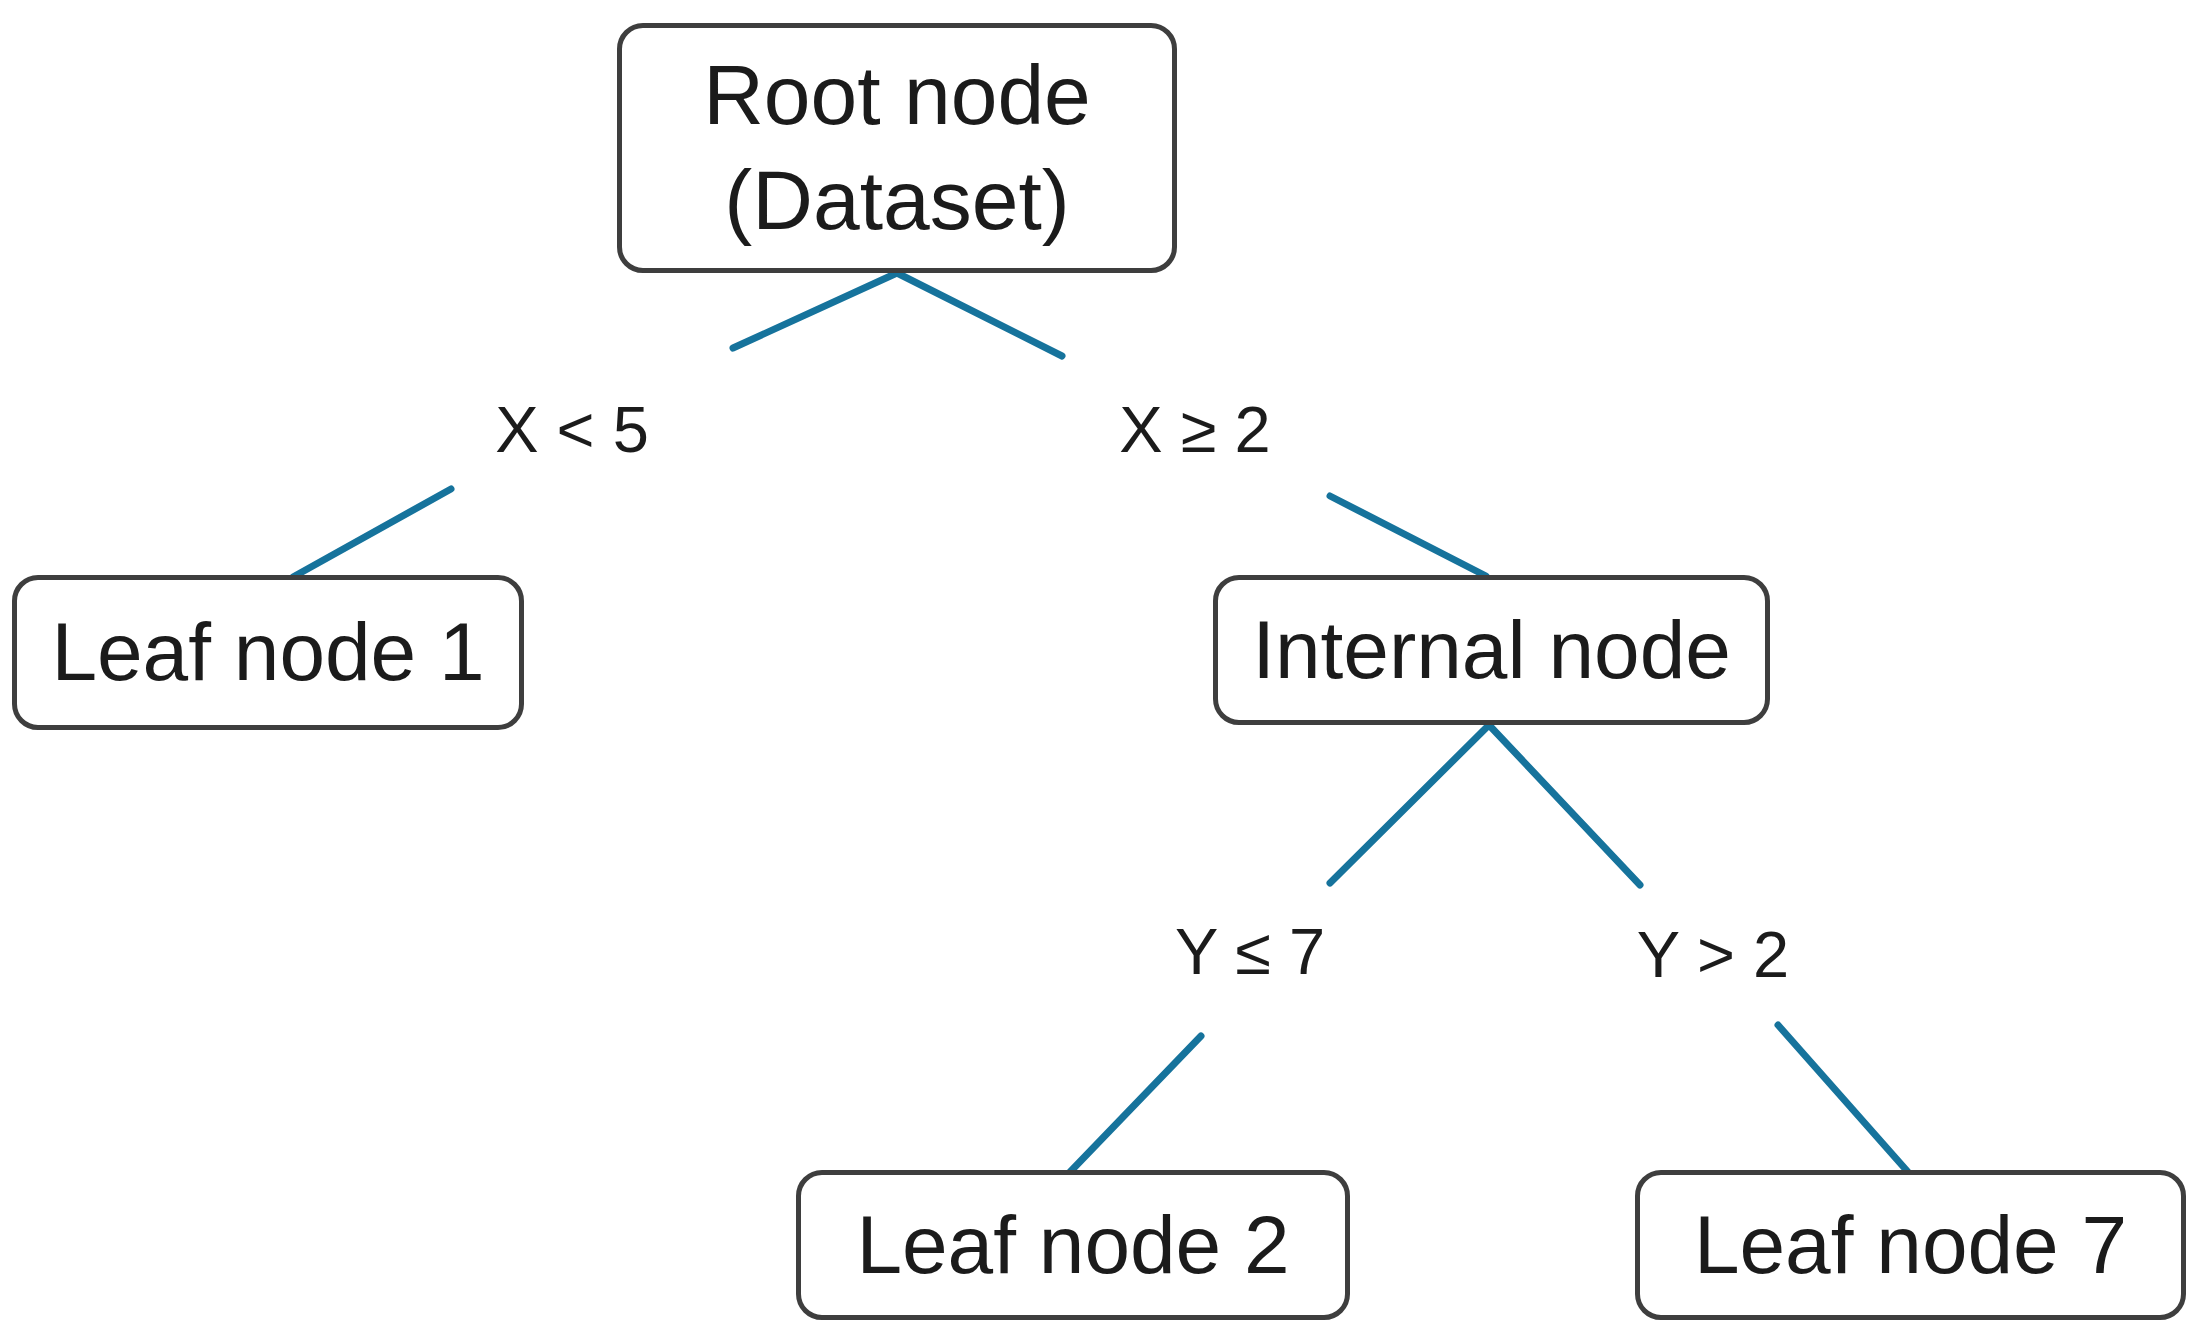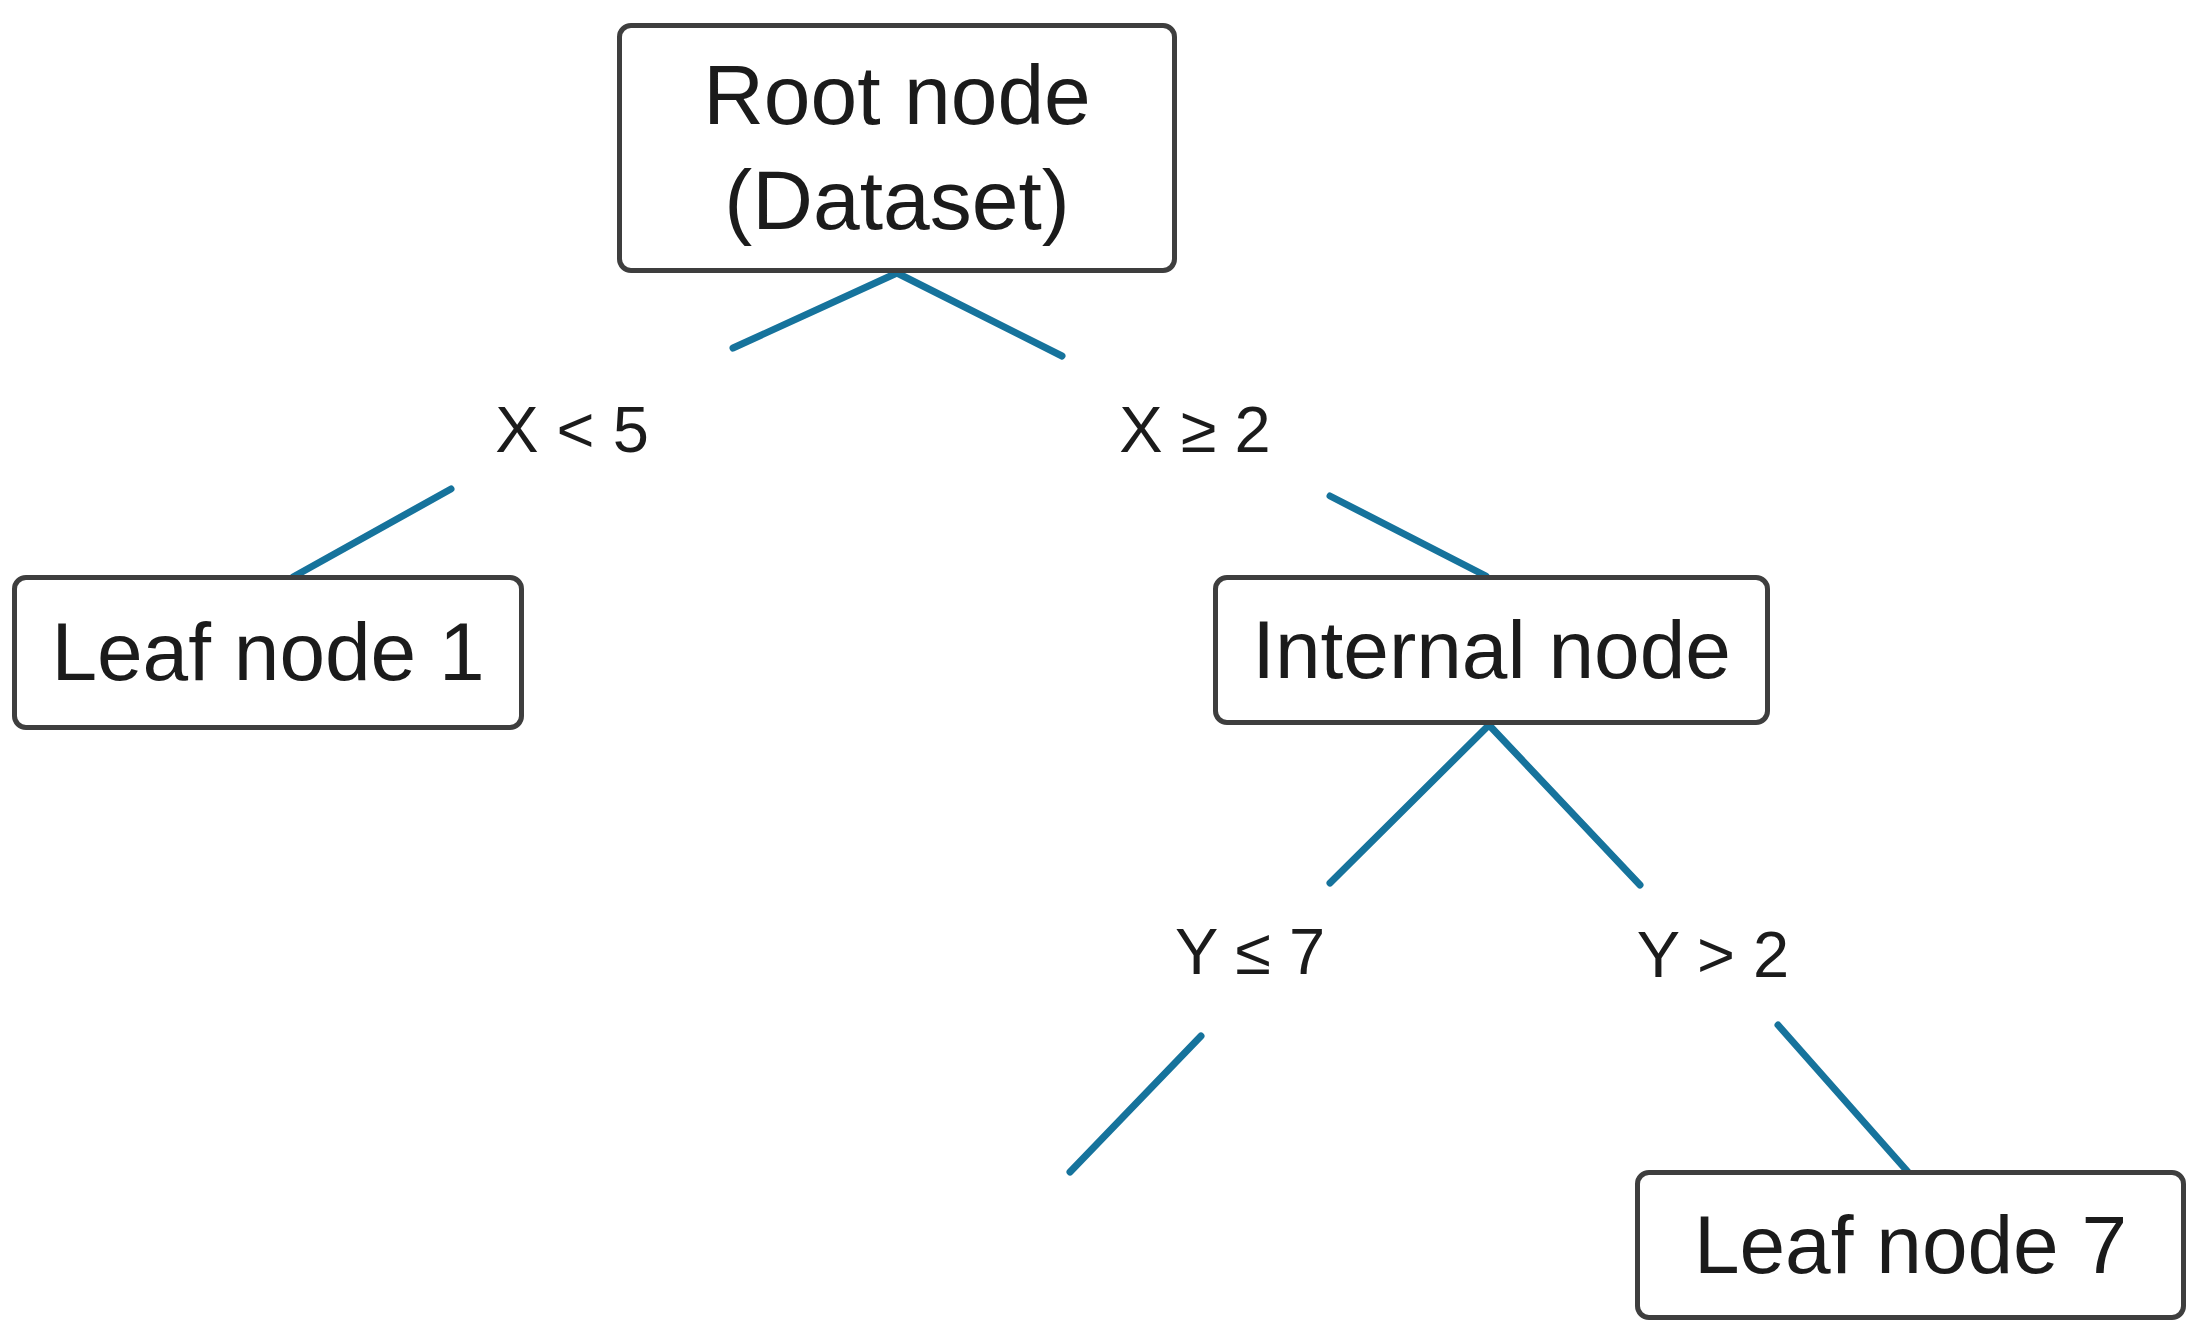--- a/index.html
+++ b/index.html
@@ -26,21 +26,21 @@
     stroke: var(--edge-line, #16739c);
     stroke-width: 7;
     stroke-linecap: round;
     fill: none;
   }
   .node {
     position: absolute;
     box-sizing: border-box;
     background: var(--node-fill, #ffffff);
     border: 5px solid var(--node-border, #3e3e3e);
-    border-radius: 14px;
+    border-radius: 26px;
     display: flex;
     flex-direction: column;
     align-items: center;
     justify-content: center;
     color: var(--text, #1b1b1b);
     font-size: 82px;
     line-height: 1.25;
     text-align: center;
     white-space: nowrap;
   }
@@ -77,20 +77,23 @@
   </div>
 
   <div class="node" style="left:12px; top:575px; width:512px; height:155px;">
     <span>Leaf node 1</span>
   </div>
 
   <div class="node" style="left:1213px; top:575px; width:557px; height:150px;">
     <span>Internal node</span>
   </div>
 
+  <div class="node" style="left:796px; top:1170px; width:554px; height:150px;">
+    <span>Leaf node 2</span>
+  </div>
 
   <div class="node" style="left:1635px; top:1170px; width:551px; height:150px;">
     <span>Leaf node 7</span>
   </div>
 
   <div class="edge-label" style="left:572px; top:429px;">X &lt; 5</div>
 
   <div class="edge-label" style="left:1195px; top:429px;">X ≥ 2</div>
 
   <div class="edge-label" style="left:1250px; top:951px;">Y ≤ 7</div>

